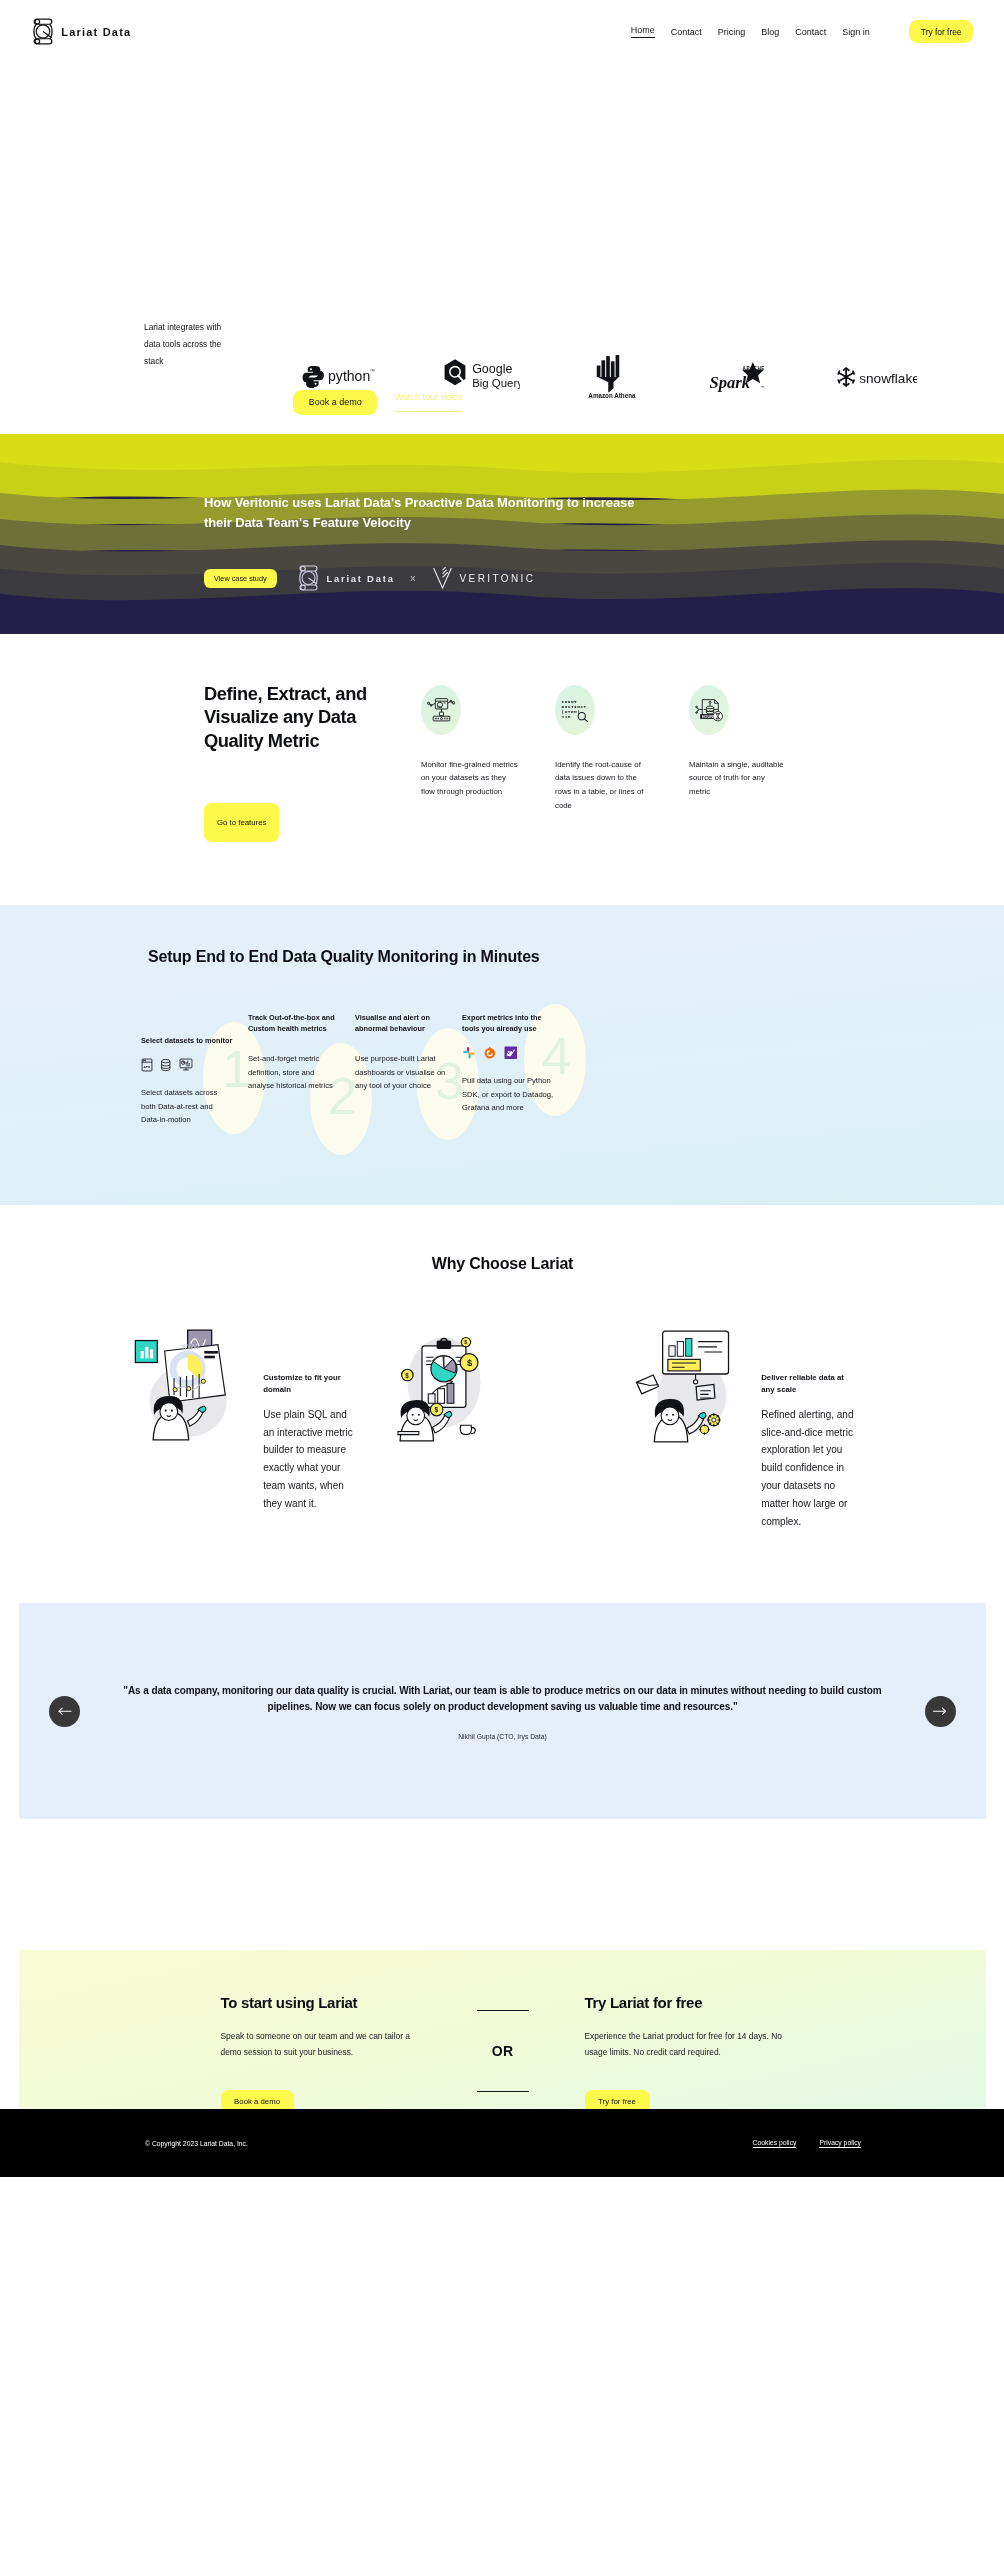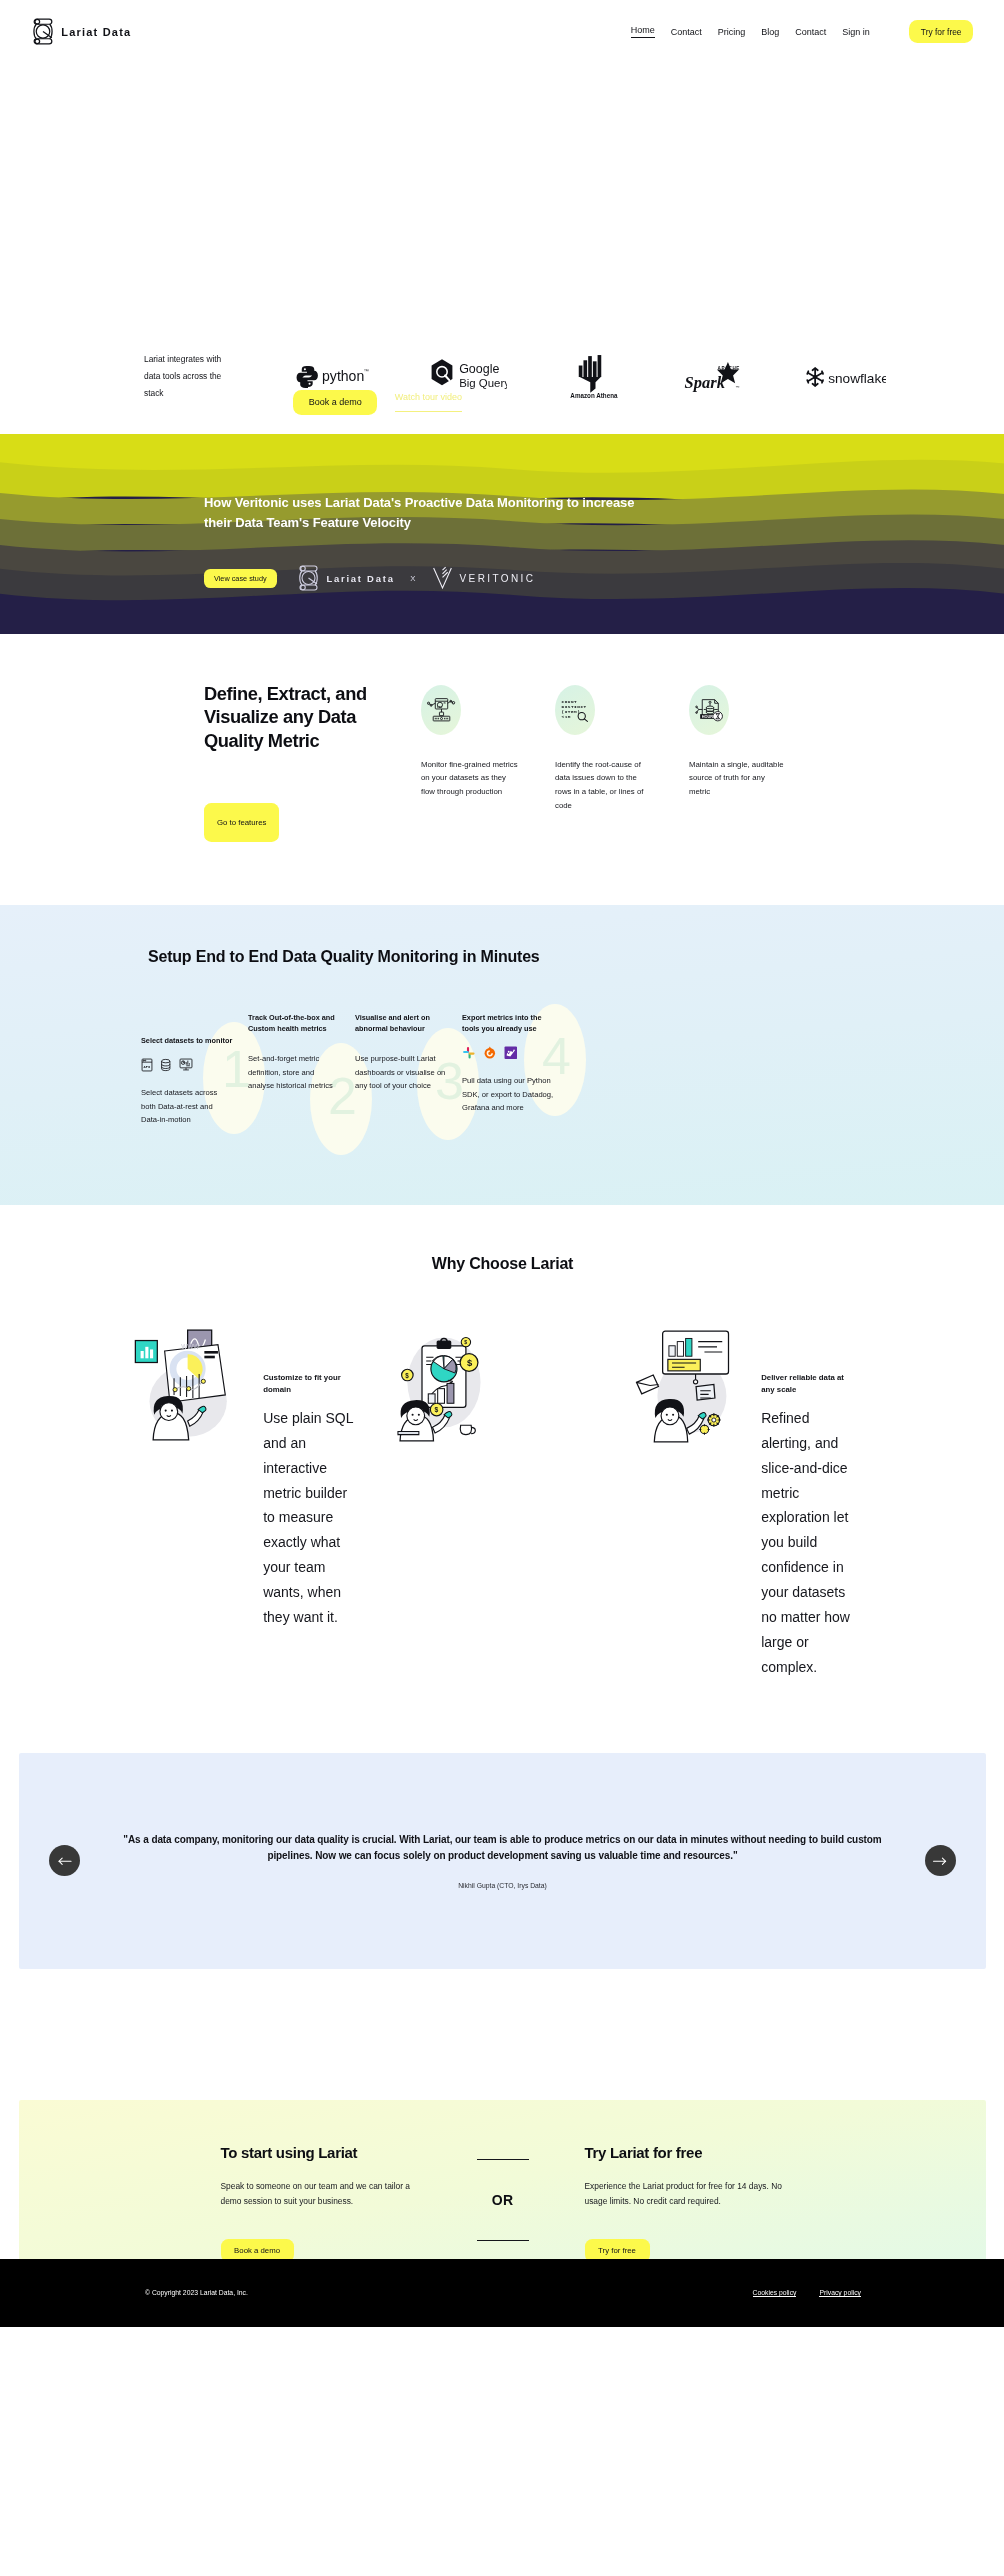--- a/index.html
+++ b/index.html
@@ -34,22 +34,22 @@
     display:flex; align-items:center; gap:17.3px;
   }
   .btn-demo { padding:7.3px 15.7px; font-size:9px; border-radius:8.4px; }
   .watch-link {
     font-size:9px; color:#f2ef7e; text-decoration:none;
     border-bottom:1.6px solid #f4f17f; padding-bottom:9px; display:inline-block;
   }
 
   
   .logostrip {
-    height:115px; display:flex; align-items:center;
-    padding:0 119px 0 144px; gap:0; justify-content:space-between;
+    height:115px; display:flex; 
+    padding:0 88px 0 144px; gap:0; justify-content:space-between;
   }
   .logostrip-label {
     font-size:8.4px; line-height:2.05; color:#111217; width:93px; flex:0 0 93px;
   }
   .logo-item { display:flex; align-items:center; justify-content:center; }
 
   
   .casestudy { position:relative; height:200px; overflow:hidden; background:#14532d; }
   .casestudy .waves { position:absolute; inset:0; width:100%; height:100%; }
   .cs-inner { position:relative; z-index:2; padding-top:59px; }
@@ -115,21 +115,21 @@
   .why { padding:50px 0 73px; }
   .why-h {
     font-size:16px; font-weight:800; text-align:center;
     letter-spacing:-0.2px; color:#0d0e13;
   }
   .why-cards { display:flex; margin-top:55px; padding:0 133px; gap:0; justify-content:space-between; }
   .wcard { display:flex; gap:4.2px; width:241px; }
   .wcard-ill { width:126px; flex:0 0 126px; position:relative; }
   .wcard-body { width:97px; padding-top:44px; }
   .wcard-title { font-size:7.8px; font-weight:700; line-height:1.5; color:#111217; margin-bottom:10.5px; }
-  .wcard-txt { font-size:14px; line-height:1.78; color:#16171d; }
+  .wcard-txt { font-size:10px; line-height:1.78; color:#16171d; }
 
   
   .testi-outer { padding:0 19.4px; }
   .testi {
     background:#e7eefb; border-radius:2.1px; height:216px;
     display:flex; align-items:center; padding:0 30px; position:relative;
   }
   .arrow-btn {
     width:31px; height:31px; border-radius:50%; background:#383838;
     border:none; cursor:pointer; display:flex; align-items:center;

